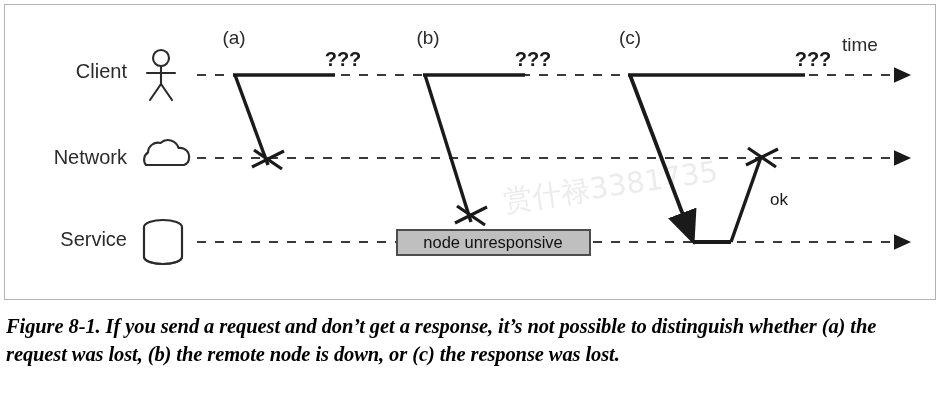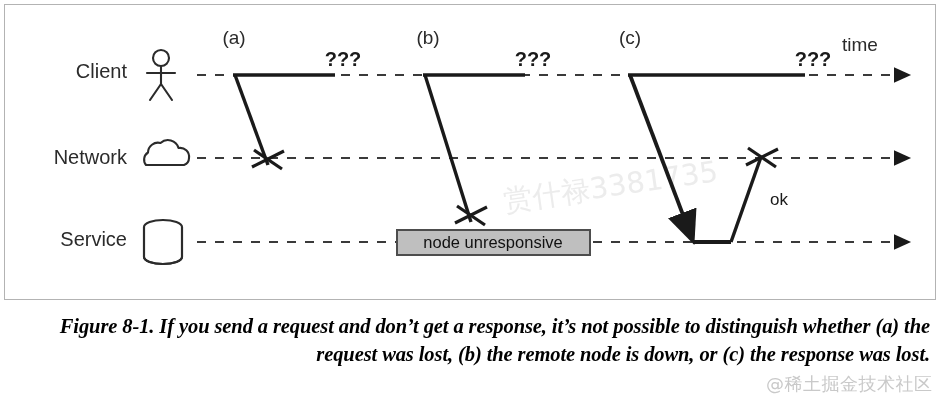--- a/index.html
+++ b/index.html
@@ -39,21 +39,20 @@
     left: 6px;
     top: 312px;
     width: 924px;
     font-family: "Liberation Serif", serif;
     font-style: italic;
     font-weight: bold;
     font-size: 20.5px;
     line-height: 28px;
     color: #000000;
     letter-spacing: -0.1px;
-    text-align: right;
   }
   .watermark-bottom {
     position: absolute;
     left: 766px;
     top: 372px;
     font-family: "DejaVu Sans", sans-serif;
     font-size: 18px;
     color: #c9c9c9;
     letter-spacing: 0.5px;
     white-space: nowrap;
@@ -156,15 +155,14 @@
         </g>
         <text x="765" y="200" font-family="Liberation Sans, sans-serif" font-size="17" fill="#1a1a1a">ok</text>
         <text x="808" y="61" text-anchor="middle" font-family="Liberation Sans, sans-serif" font-size="20" font-weight="bold" fill="#1a1a1a">???</text>
       </g>
 
     </svg>
   </div>
 
   <div class="caption">Figure 8-1. If you send a request and don’t get a response, it’s not possible to distinguish whether (a) the request was lost, (b) the remote node is down, or (c) the response was lost.</div>
 
-  <div class="watermark-bottom">@稀土掘金技术社区</div>
 
 </div>
 
 </body></html>

